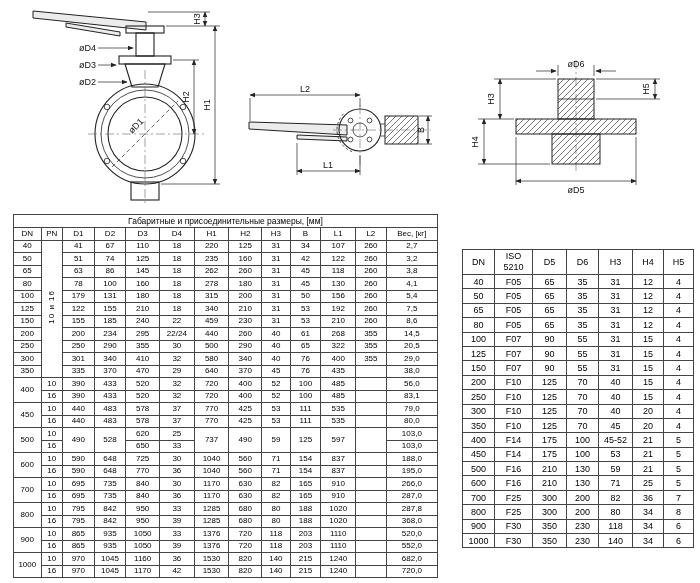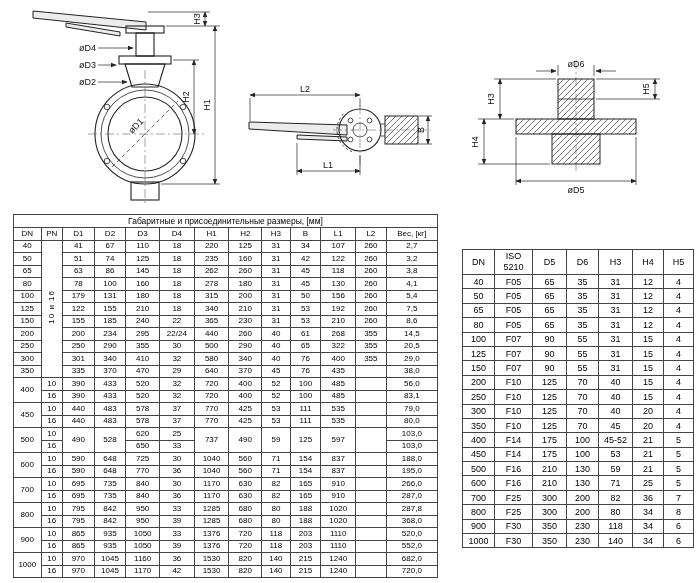--- a/index.html
+++ b/index.html
@@ -308,21 +308,21 @@
           <td>192</td>
           <td>260</td>
           <td>7,5</td>
         </tr>
         <tr>
           <td>150</td>
           <td>155</td>
           <td>185</td>
           <td>240</td>
           <td>22</td>
-          <td>365</td>
+          <td>459</td>
           <td>230</td>
           <td>31</td>
           <td>53</td>
           <td>210</td>
           <td>260</td>
           <td>8,6</td>
         </tr>
         <tr>
           <td>200</td>
           <td>200</td>

